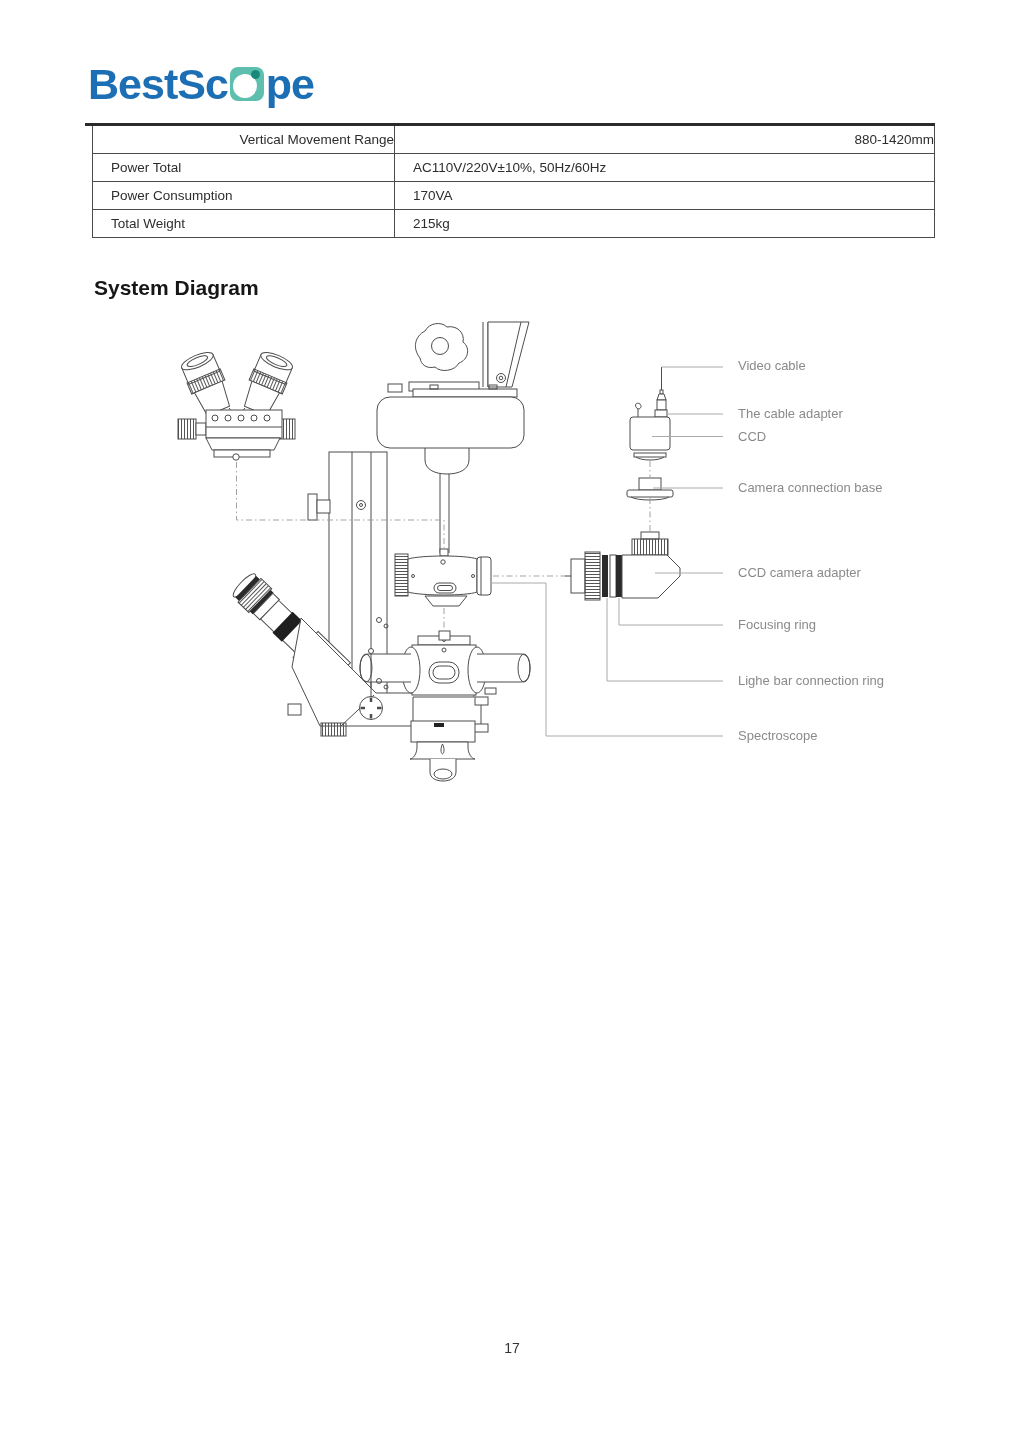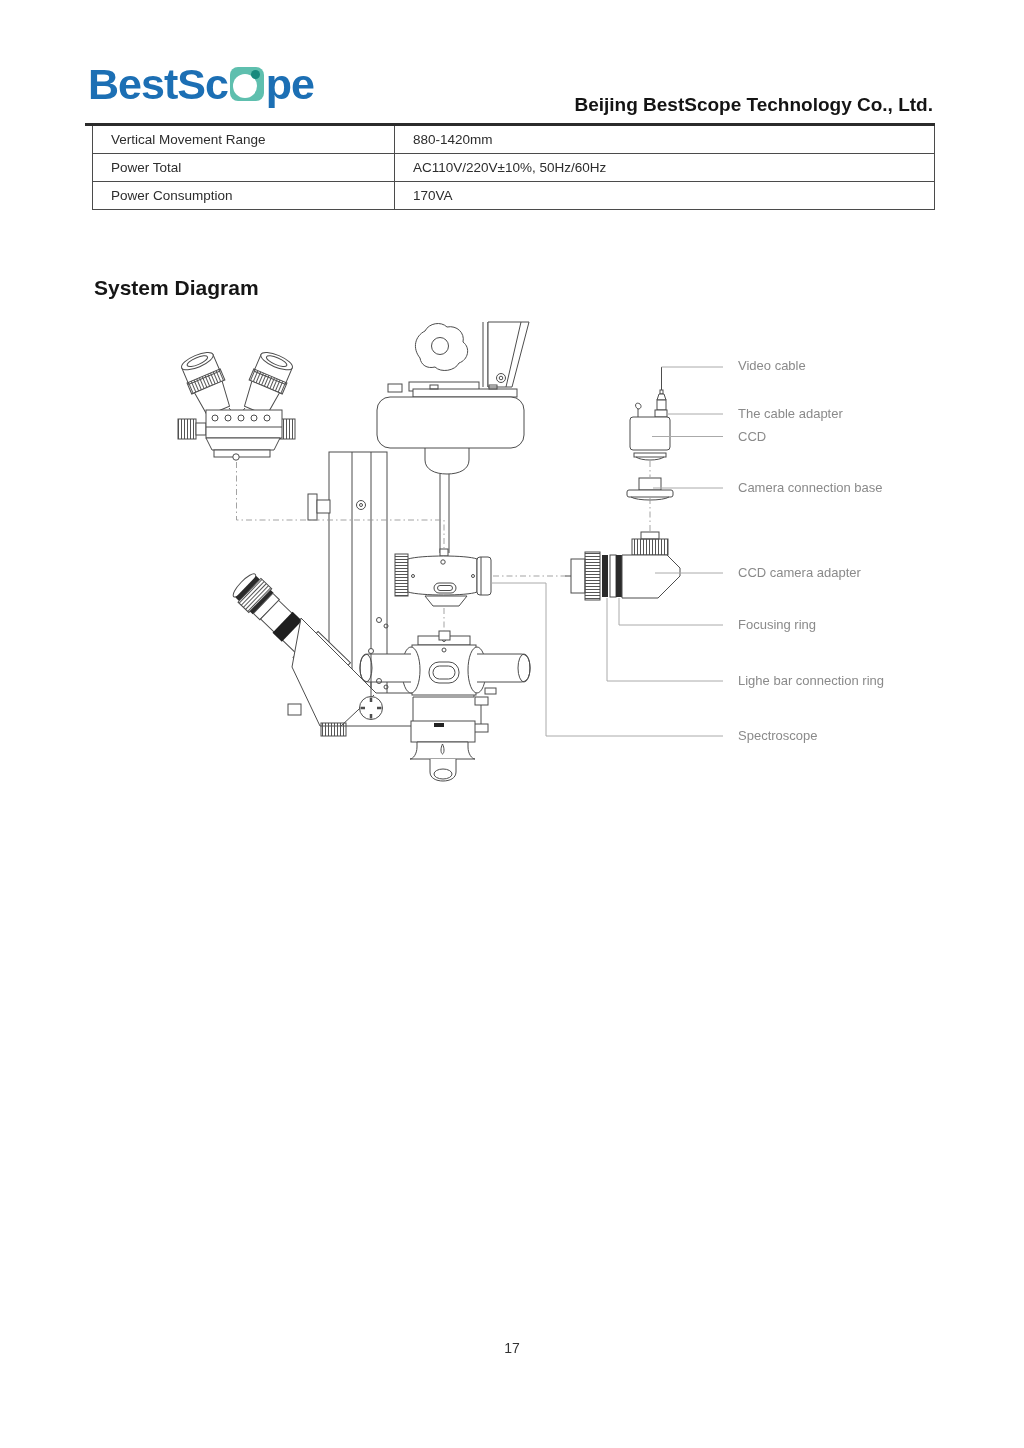--- a/index.html
+++ b/index.html
@@ -37,21 +37,21 @@
   
   .spec{
     position:absolute;left:92px;top:126px;width:843px;
     border-collapse:collapse;table-layout:fixed;
   }
   .spec td{
     border:1px solid #4b4b4b;height:27px;
     font-size:13.5px;color:#2d2d2d;padding:0 0 0 18px;vertical-align:middle;
   }
   .spec td.c1{width:283px;}
-  .spec tr:first-child td{border-top:none;}
+  .spec tr:first-child td{border-top:none;text-align:right;}
   
   .section-title{
     position:absolute;left:94px;top:276px;
     font-size:21px;font-weight:bold;color:#161616;
   }
   
   .diagram{position:absolute;left:0;top:0;width:1024px;height:1448px;margin-left:9px;}
   .diagram svg{position:absolute;left:0;top:0;}
   .dlabel{
     position:absolute;left:729px;font-size:13px;line-height:16px;
@@ -64,36 +64,39 @@
   }
 </style>
 </head>
 <body>
 
 <div class="page">
 
   <div class="logo">
     <span>BestSc</span><span class="logo-o"><span class="ball"></span><span class="dot"></span></span><span>pe</span>
   </div>
-  <div class="company">Beijing BestScope Technology Co., Ltd.</div>
   <div class="rule"></div>
 
   <table class="spec">
     <tbody>
         <tr>
       <td class="c1">Vertical Movement Range</td>
       <td>880-1420mm</td>
     </tr>
     <tr>
       <td class="c1">Power Total</td>
       <td>AC110V/220V±10%, 50Hz/60Hz</td>
     </tr>
     <tr>
       <td class="c1">Power Consumption</td>
       <td>170VA</td>
+    </tr>
+    <tr>
+      <td class="c1">Total Weight</td>
+      <td>215kg</td>
     </tr>
   </tbody>
     </table>
 
   <div class="section-title">System Diagram</div>
 
   <div class="diagram">
     <svg width="1024" height="1448" viewBox="0 0 1024 1448" fill="none" stroke="#4d4d4d" stroke-width="1">
       <defs>
         <pattern id="kv" width="3" height="10" patternUnits="userSpaceOnUse">

